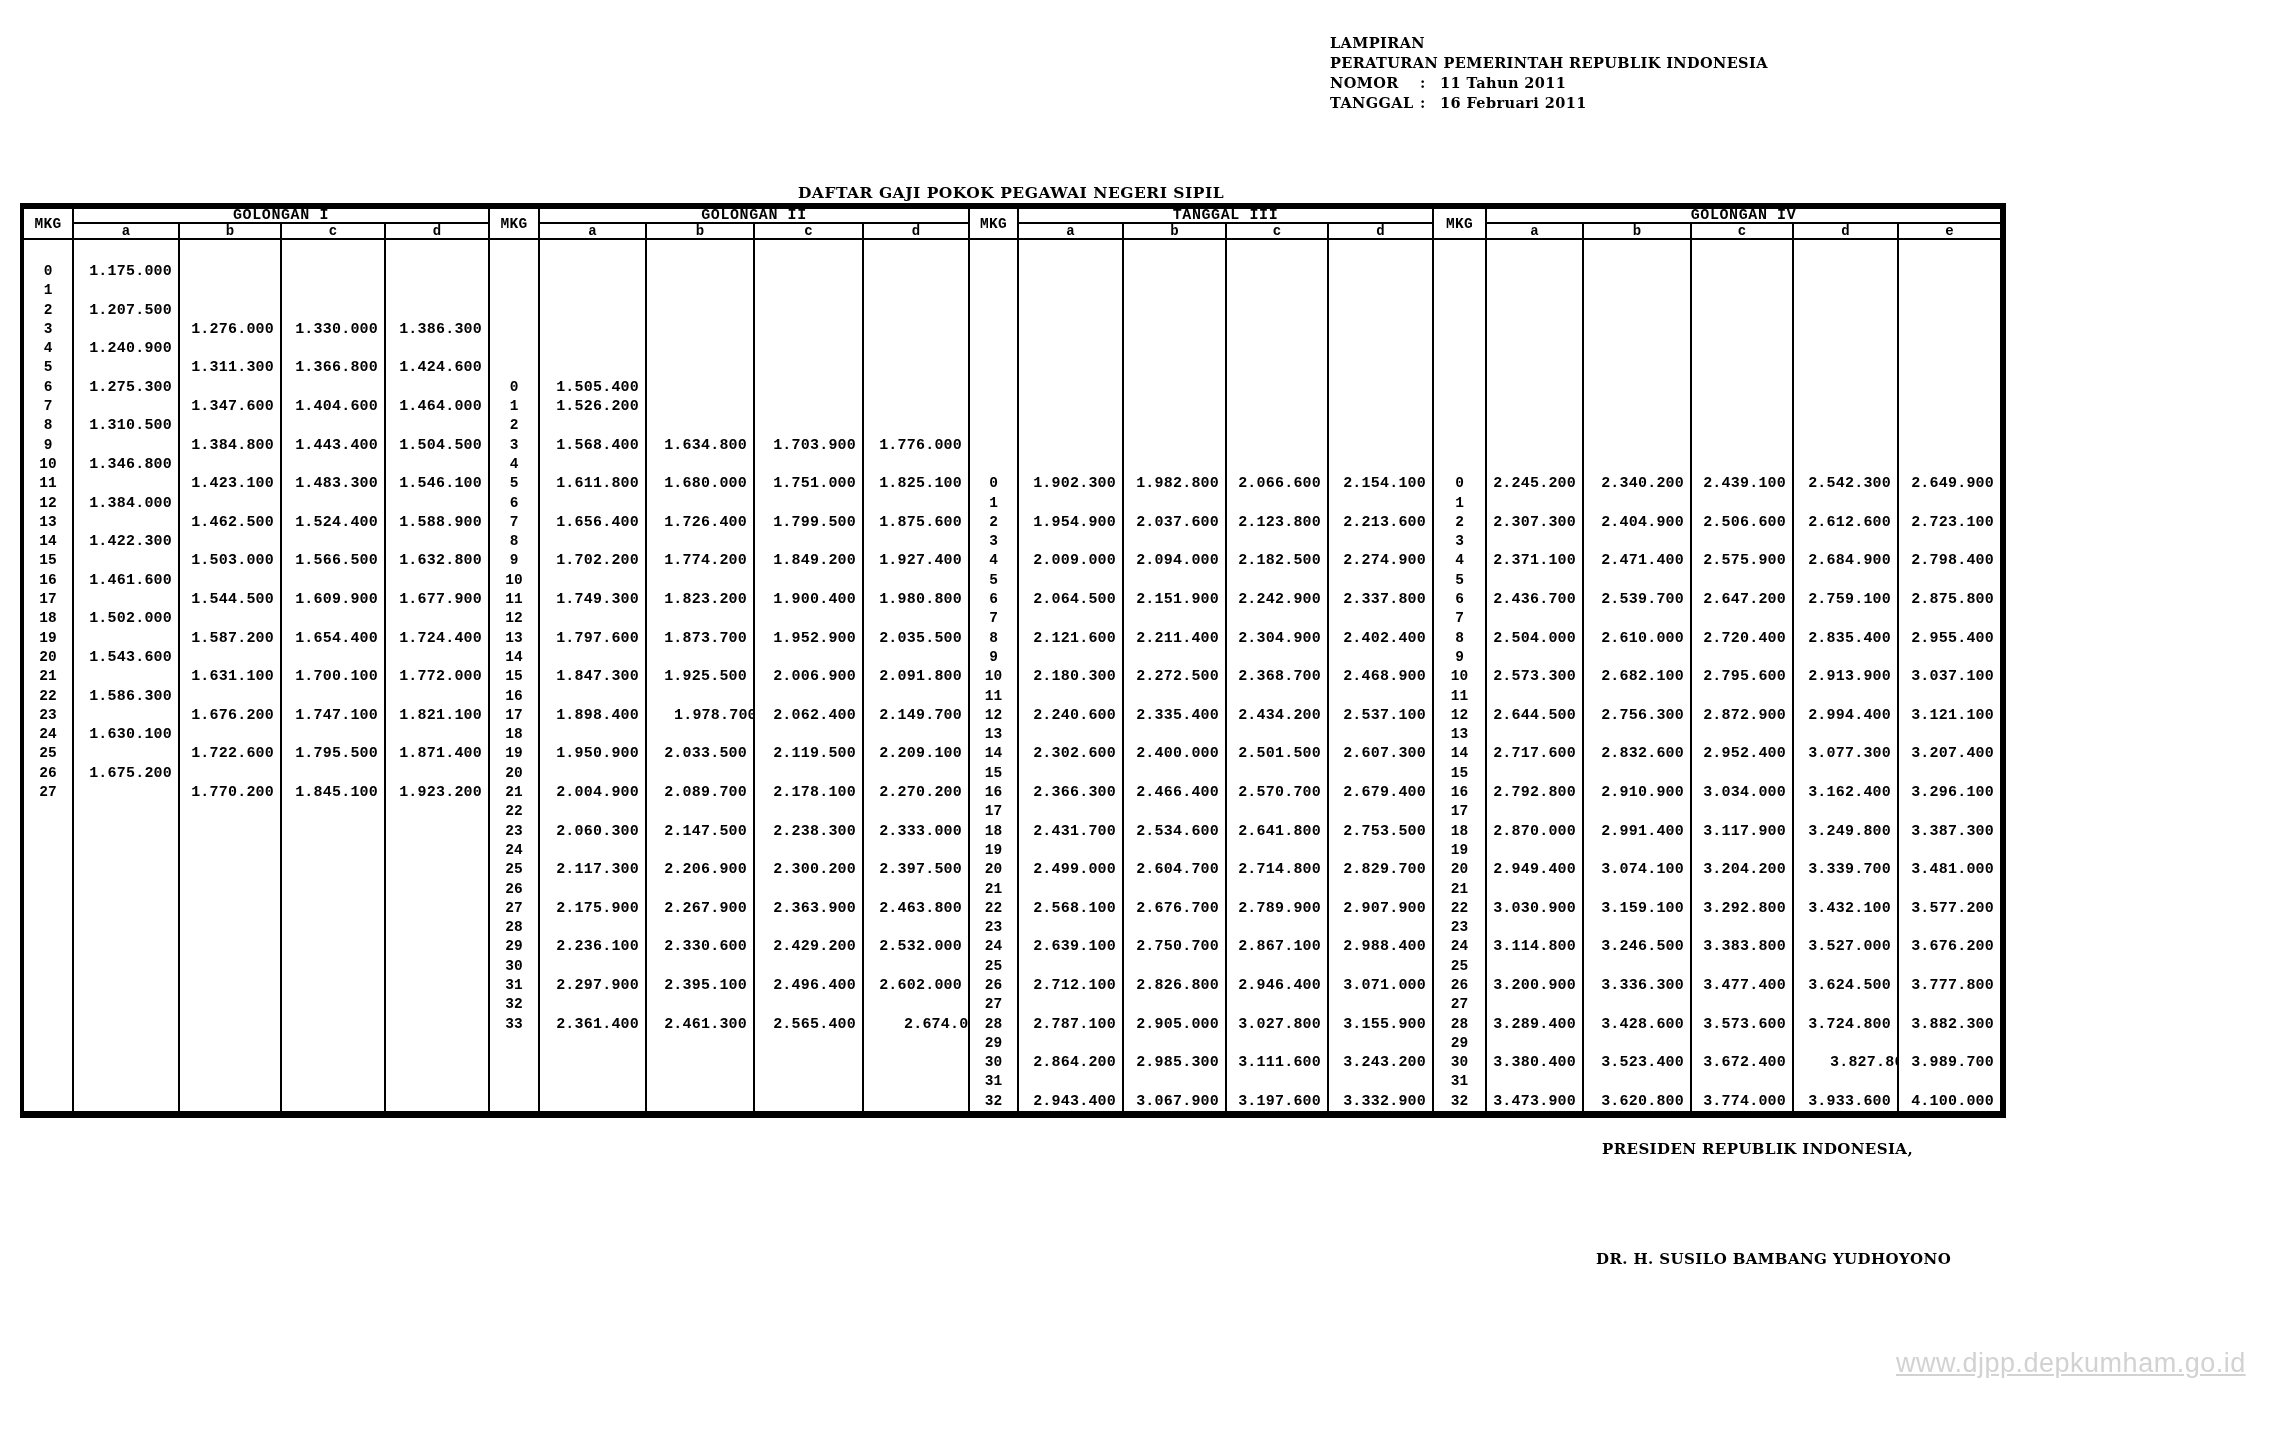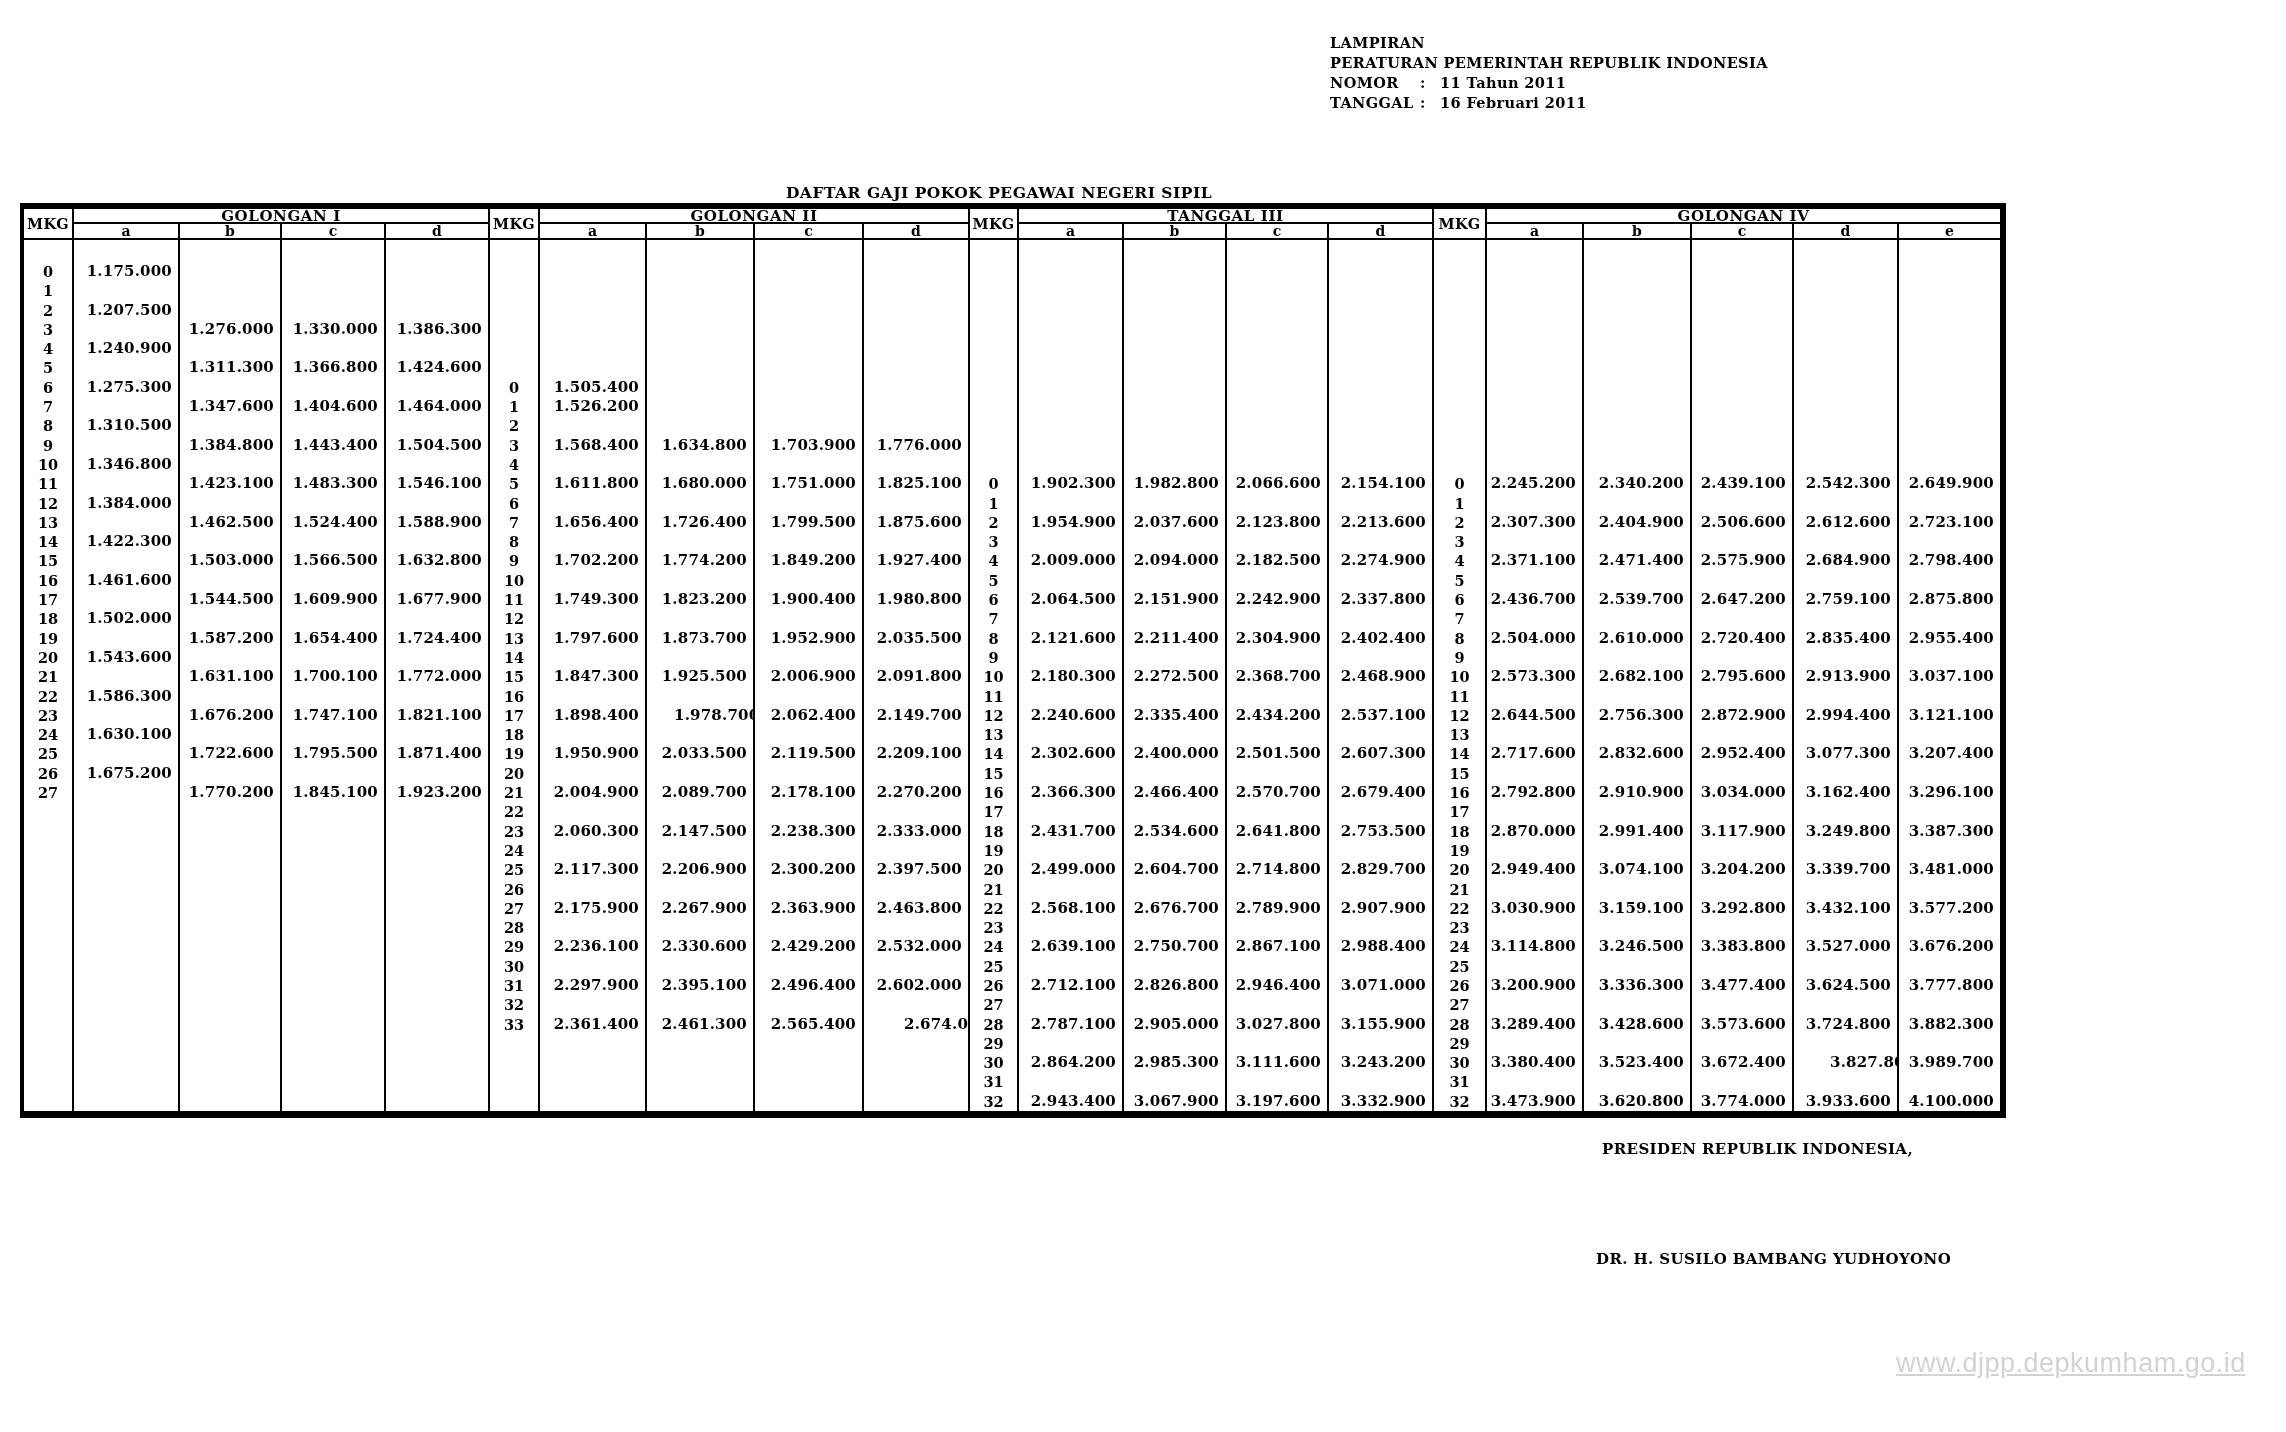--- a/index.html
+++ b/index.html
@@ -7,29 +7,30 @@
     position:relative;width:2286px;height:1432px;background:#ffffff;
     font-family:"DejaVu Serif","Liberation Serif",serif;color:#000;overflow:hidden;
   }
   
   .stamp{position:absolute;left:1330px;top:33px;font-size:14.5px;font-weight:bold;
          letter-spacing:0.4px;line-height:20px;}
   .stamp-row{display:flex;}
   .stamp-label{width:90px;}
   .stamp-colon{width:20px;}
   
-  .title{position:absolute;left:10px;top:183px;width:1978px;text-align:center;
+  .title{position:absolute;left:22px;top:183px;width:1978px;text-align:center;
          font-size:15.5px;font-weight:bold;letter-spacing:0.5px;}
   
   .gaji-table{
     position:absolute;left:20px;top:203px;background:#fff;
     border:4px solid #000;border-top-width:6px;border-bottom-width:7px;
     display:grid;
     grid-template-columns:50px 106px 102px 104px 104px 50px 107px 108px 109px 106px 49px 105px 103px 102px 105px 53px 97px 108px 102px 105px 103px;
     grid-template-rows:15px 16px 22px repeat(44,19.3px);
+    font-family:Liberation Mono, monospace;
   }
   .cell{border-right:2px solid #000;font-weight:bold;overflow:hidden;}
   .hdr{display:flex;align-items:center;justify-content:center;border-bottom:2px solid #000;}
   .golhdr{font-size:15px;letter-spacing:0.6px;}
   .subhdr{font-size:14px;}
   .mkghdr{font-size:14.5px;letter-spacing:0.3px;}
   .mkgcell{text-align:center;line-height:19.3px;font-size:14.5px;}
   .valcell{text-align:right;padding-right:6px;line-height:19.3px;font-size:15px;letter-spacing:0.2px;}
   
   .footer-office{position:absolute;left:1602px;top:1140px;font-size:15px;font-weight:bold;letter-spacing:0.4px;}

